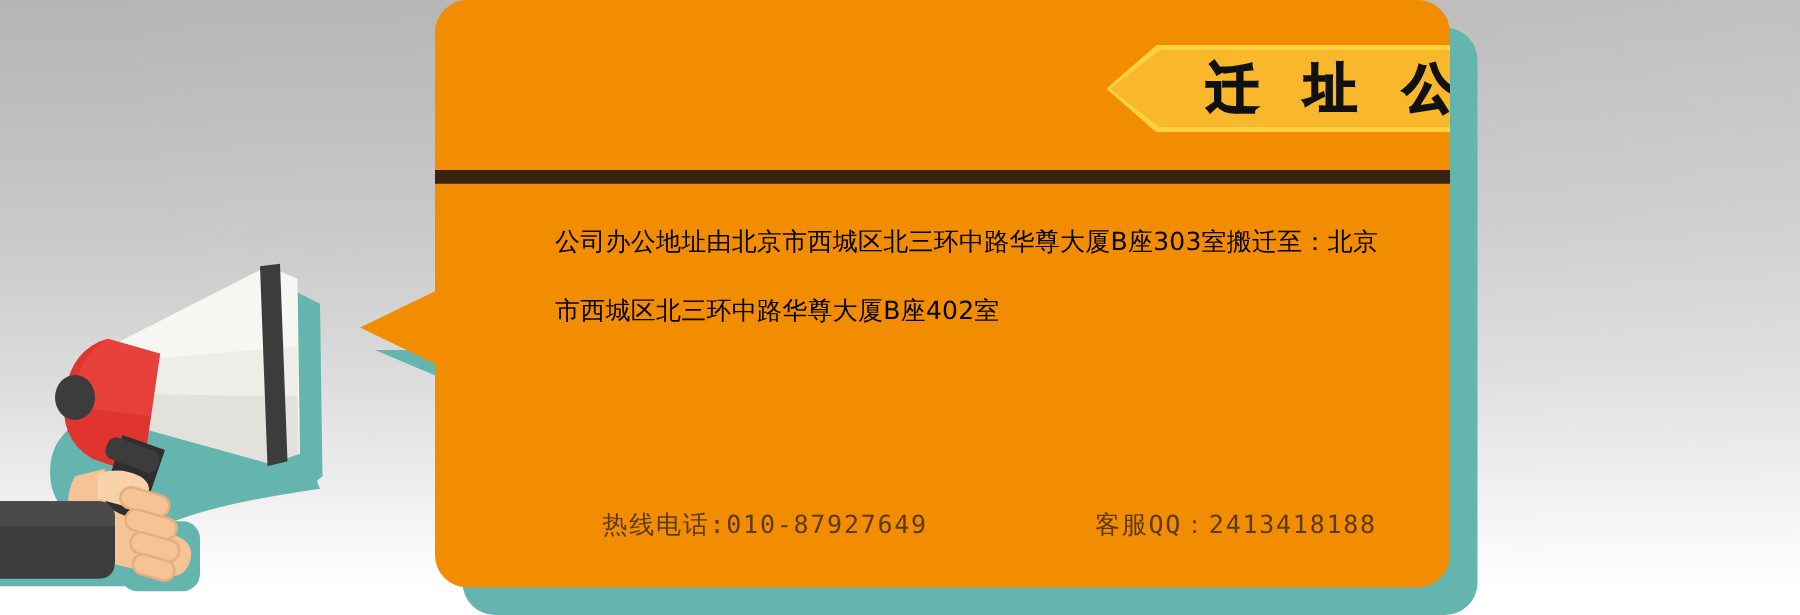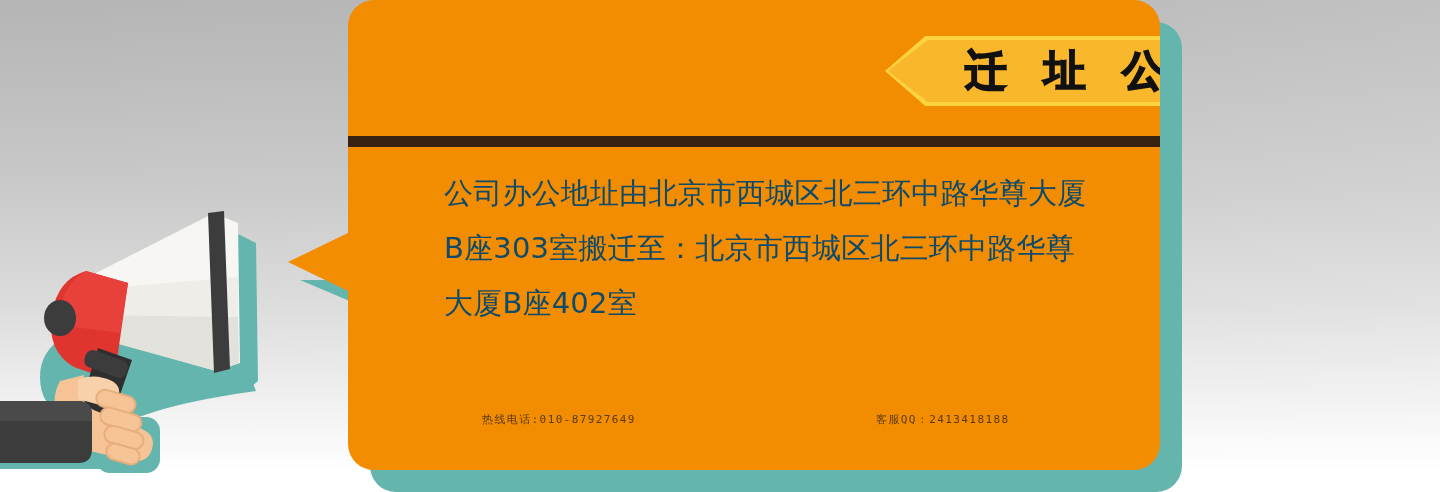--- a/index.html
+++ b/index.html
@@ -129,41 +129,41 @@
     z-index: 5;
   }
 
   
   .body-copy {
     position: absolute;
     left: 96px;
     top: 166px;
     width: 660px;
     z-index: 5;
-    color: #0c4a6e;
-    font-size: 29px;
+    color: #000000;
+    font-size: 20px;
     line-height: 55px;
     font-family: "DejaVu Sans", "Liberation Sans", sans-serif;
     letter-spacing: 0.2px;
   }
 
   
   .footer {
     position: absolute;
     left: 0;
     top: 404px;
     width: 812px;
     height: 30px;
     z-index: 5;
     display: flex;
     align-items: center;
   }
   .footer-item {
     color: #5B3A12;
-    font-size: 11px;
+    font-size: 20px;
     letter-spacing: 1.4px;
     font-family: "DejaVu Sans Mono", "Liberation Mono", monospace;
     white-space: nowrap;
   }
   .footer-hotline { position: absolute; left: 134px; }
   .footer-qq { position: absolute; left: 528px; }
 
   
   .mega {
     position: absolute;

